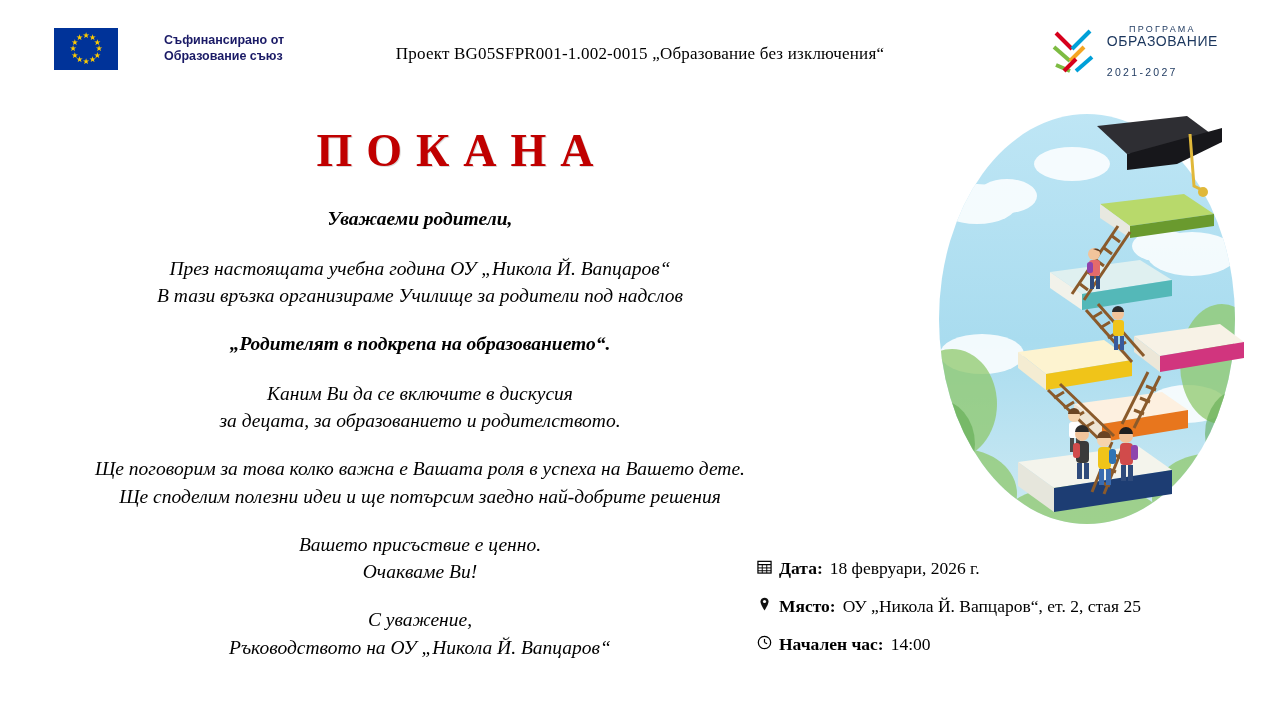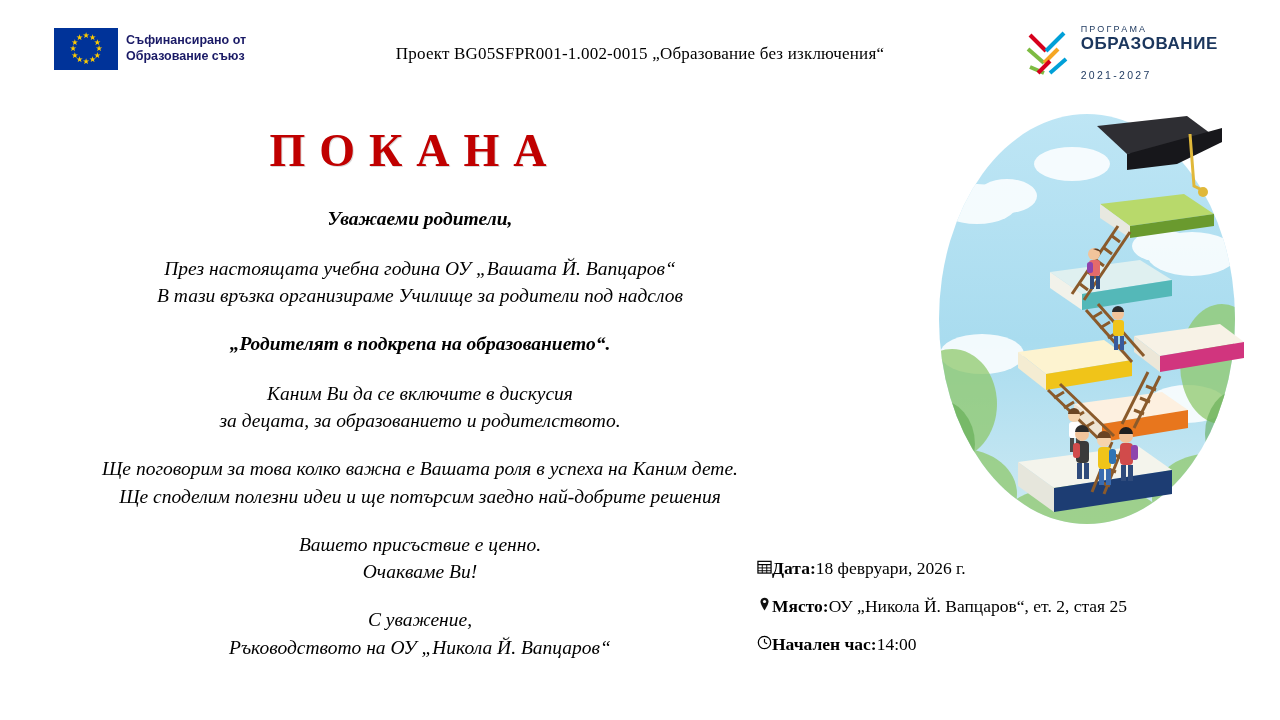--- a/index.html
+++ b/index.html
@@ -46,20 +46,21 @@
     height: 8px;
     text-align: center;
   }
   .eu-text {
     font-family: "Liberation Sans", sans-serif;
     font-size: 12.5px;
     font-weight: bold;
     color: #1a1a66;
     line-height: 1.25;
     white-space: nowrap;
+    margin-left: 38px;
   }
   .project-title {
     position: absolute;
     left: 0; right: 0;
     top: 44px;
     text-align: center;
     font-family: "Liberation Serif", serif;
     font-size: 17px;
     color: #000;
     letter-spacing: 0.2px;
@@ -79,24 +80,25 @@
     flex: none;
   }
   .program-text {
     line-height: 1.12;
     font-family: "Liberation Sans", sans-serif;
   }
   .program-text .p1 {
     font-size: 9px;
     letter-spacing: 2.2px;
     color: #1b365d;
+    text-align: center;
   }
   .program-text .p2 {
-    font-size: 17px;
-    font-weight: bold;
+    font-size: 14px;
+    font-weight: normal;
     letter-spacing: 0.6px;
     color: #1b365d;
   }
   .program-text .p3 {
     font-size: 10.5px;
     letter-spacing: 2.3px;
     color: #1b365d;
     margin-top: 17px;
   }
 
@@ -106,20 +108,21 @@
     left: 0;
     top: 124px;
     width: 830px;
     text-align: center;
     font-family: "Liberation Serif", serif;
     font-size: 46px;
     font-weight: bold;
     color: #C00000;
     letter-spacing: 14px;
     text-shadow: 1px 1px 0 rgba(0,0,0,0.15);
+    padding-left: 47px;
   }
   .body-text {
     position: absolute;
     left: 20px;
     top: 205px;
     width: 800px;
     text-align: center;
     font-family: "Liberation Serif", serif;
     font-size: 19.5px;
     color: #000;
@@ -153,20 +156,21 @@
     left: 756px;
     top: 558px;
     width: 500px;
     font-family: "Liberation Serif", serif;
     font-size: 17.5px;
     color: #000;
   }
   .detail-row {
     display: flex;
     align-items: baseline;
+    gap: 7px;
     margin-bottom: 17px;
     white-space: nowrap;
   }
   .detail-icon {
     font-size: 15px;
     line-height: 1;
     width: 16px;
     flex: none;
     text-align: center;
   }
@@ -219,33 +223,33 @@
     </div>
   </div>
 </div>
 
 <div class="invite-heading">ПОКАНА</div>
 
 <div class="body-text">
   <p class="p-salutation">Уважаеми родители,</p>
 
   <div class="blk">
-    <p>През настоящата  учебна година  ОУ „Вашата Й. Вапцаров“</p>
+    <p>През настоящата  учебна година  ОУ „Никола Й. Вапцаров“</p>
     <p>В тази връзка организираме Училище за родители под надслов</p>
   </div>
 
   <p class="p-motto">„Родителят в подкрепа на образованието“.</p>
 
   <div class="blk">
     <p>Каним Ви да се включите в дискусия</p>
     <p>за децата, за образованието  и родителството.</p>
   </div>
 
   <div class="blk">
-    <p>Ще поговорим за това колко важна е Вашата роля в успеха на Каним дете.</p>
+    <p>Ще поговорим за това колко важна е Вашата роля в успеха на Вашето дете.</p>
     <p>Ще споделим полезни идеи и ще потърсим заедно най-добрите  решения</p>
   </div>
 
   <div class="blk">
     <p>Вашето присъствие  е ценно.</p>
     <p>Очакваме Ви!</p>
   </div>
 
   <div>
     <p>С уважение,</p>

